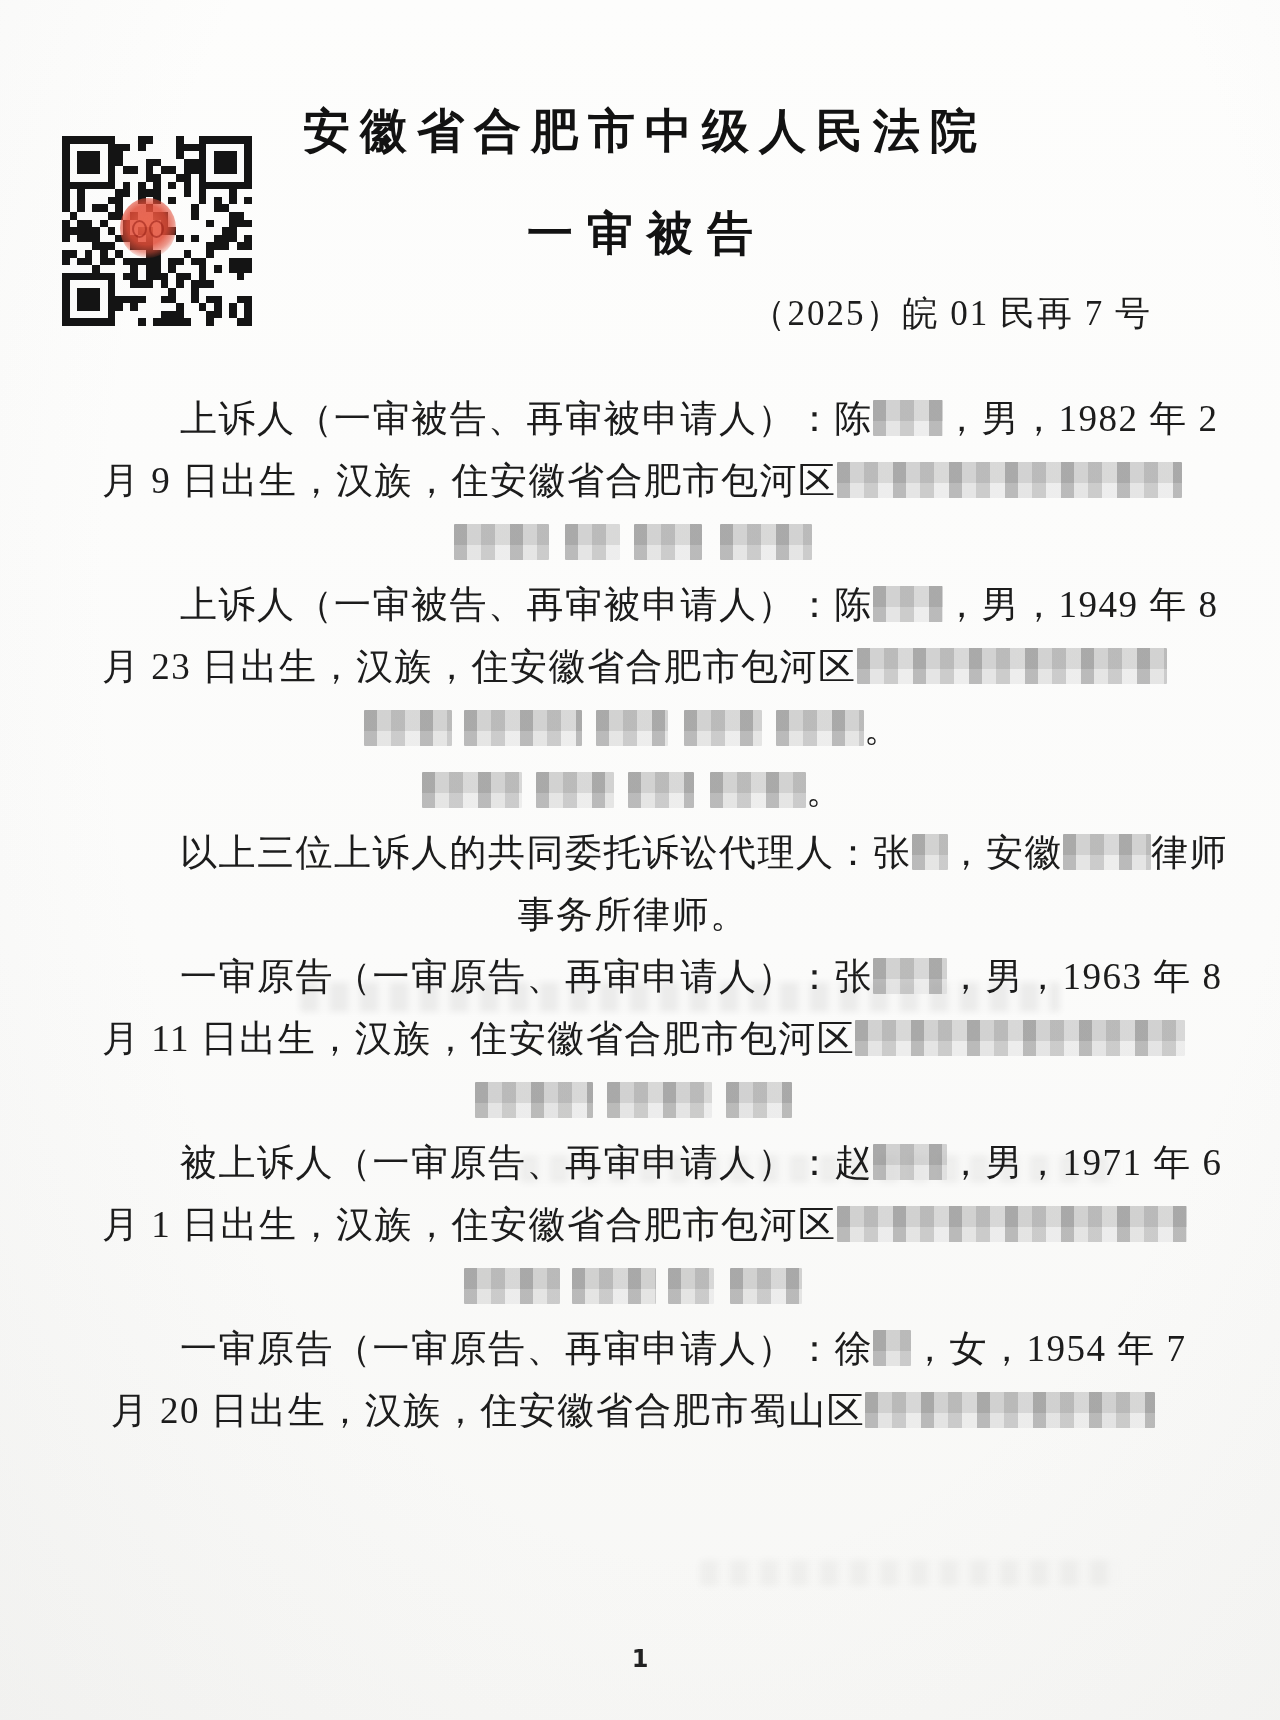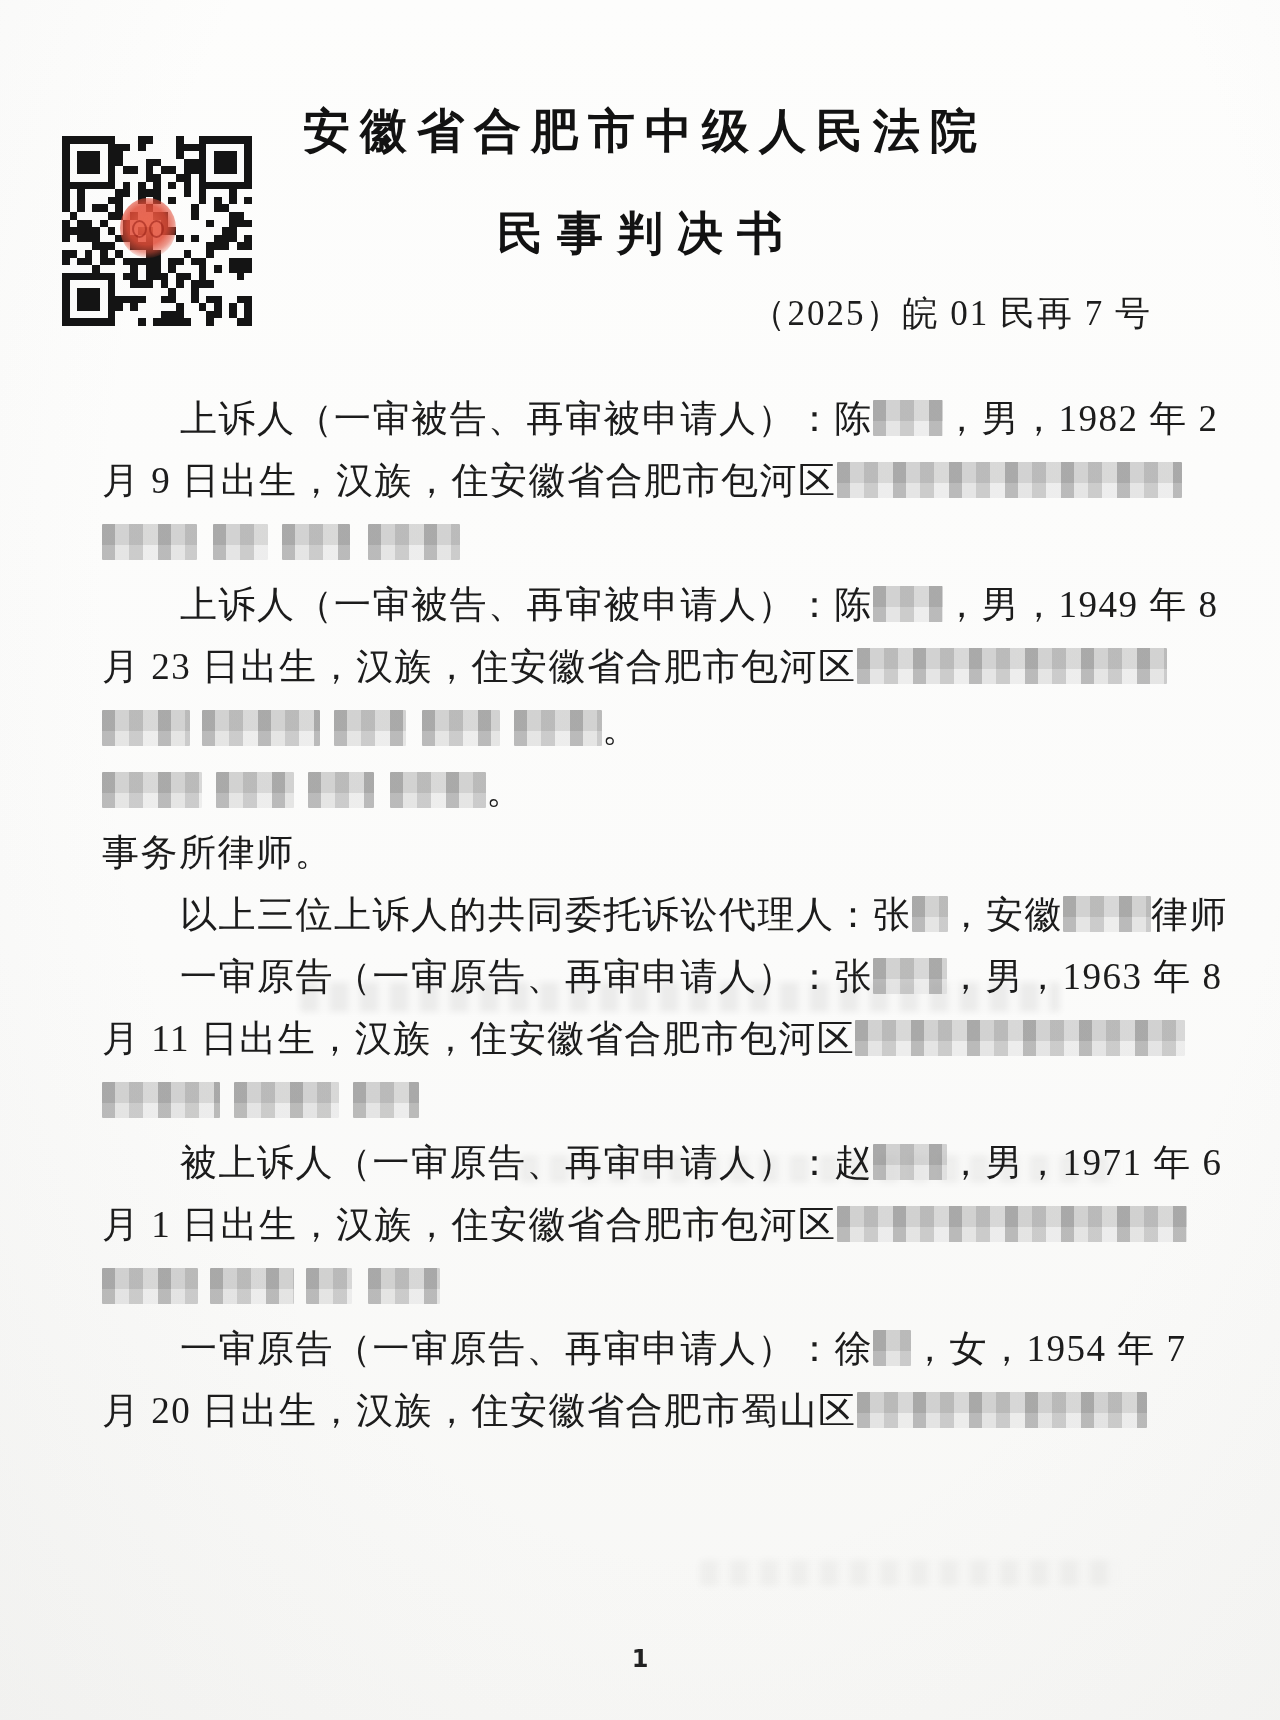--- a/index.html
+++ b/index.html
@@ -67,20 +67,21 @@
     font-size: 35px;
     letter-spacing: 2px;
     color: #1d1d1d;
   }
 
   
   .doc-body {
     position: absolute;
     left: 102px; top: 388px;
     width: 1062px;
+    text-align: center;
   }
   .para { margin: 0; }
   .line {
     height: 62px;
     line-height: 62px;
     font-size: 37px;
     letter-spacing: 1.5px;
     white-space: nowrap;
     color: #1c1c1c;
   }
@@ -445,21 +446,21 @@
         <rect x="24" y="24" width="1" height="1" fill="#141414"></rect>
       </svg>
     <div class="seal">
       <span class="dot d1"></span>
       <span class="dot d2"></span>
     </div>
   </div>
 
   <div class="title-block">
     <div class="court-name">安徽省合肥市中级人民法院</div>
-    <div class="doc-type">民事判决书</div>
+    <div class="doc-type">一审被告</div>
   </div>
 
   <div class="case-number">（2025）皖 01 民再 7 号</div>
 
   <div class="ghost g1"></div>
   <div class="ghost g2"></div>
   <div class="ghost g3"></div>
 
   <div class="doc-body">
       <div class="para">
@@ -469,22 +470,22 @@
       </div>
       <div class="para">
         <div class="line indent"><span class="txt">上诉人（一审被告、再审被申请人）：陈</span><span class="redact" style="width: 70px;"></span><span class="txt">，男，1949 年 8</span></div>
         <div class="line"><span class="txt">月 23 日出生，汉族，住安徽省合肥市包河区</span><span class="redact" style="width: 310px;"></span></div>
         <div class="line"><span class="redact" style="width: 88px;"></span><span class="gap" style="width: 12px;"></span><span class="redact" style="width: 118px;"></span><span class="gap" style="width: 14px;"></span><span class="redact" style="width: 72px;"></span><span class="gap" style="width: 16px;"></span><span class="redact" style="width: 78px;"></span><span class="gap" style="width: 14px;"></span><span class="redact" style="width: 88px;"></span><span class="txt">。</span></div>
       </div>
       <div class="para">
         <div class="line"><span class="redact" style="width: 100px;"></span><span class="gap" style="width: 14px;"></span><span class="redact" style="width: 78px;"></span><span class="gap" style="width: 14px;"></span><span class="redact" style="width: 66px;"></span><span class="gap" style="width: 16px;"></span><span class="redact" style="width: 96px;"></span><span class="txt">。</span></div>
       </div>
       <div class="para">
+        <div class="line indent"><span class="txt">以上三位上诉人的共同委托诉讼代理人：张</span><span class="redact" style="width: 36px;"></span><span class="txt">，安徽</span><span class="redact" style="width: 88px;"></span><span class="txt">律师</span></div>
         <div class="line"><span class="txt">事务所律师。</span></div>
-        <div class="line indent"><span class="txt">以上三位上诉人的共同委托诉讼代理人：张</span><span class="redact" style="width: 36px;"></span><span class="txt">，安徽</span><span class="redact" style="width: 88px;"></span><span class="txt">律师</span></div>
       </div>
       <div class="para">
         <div class="line indent"><span class="txt">一审原告（一审原告、再审申请人）：张</span><span class="redact" style="width: 74px;"></span><span class="txt">，男，1963 年 8</span></div>
         <div class="line"><span class="txt">月 11 日出生，汉族，住安徽省合肥市包河区</span><span class="redact" style="width: 330px;"></span></div>
         <div class="line"><span class="redact" style="width: 118px;"></span><span class="gap" style="width: 14px;"></span><span class="redact" style="width: 105px;"></span><span class="gap" style="width: 14px;"></span><span class="redact" style="width: 66px;"></span></div>
       </div>
       <div class="para">
         <div class="line indent"><span class="txt">被上诉人（一审原告、再审申请人）：赵</span><span class="redact" style="width: 74px;"></span><span class="txt">，男，1971 年 6</span></div>
         <div class="line"><span class="txt">月 1 日出生，汉族，住安徽省合肥市包河区</span><span class="redact" style="width: 350px;"></span></div>
         <div class="line"><span class="redact" style="width: 96px;"></span><span class="gap" style="width: 12px;"></span><span class="redact" style="width: 84px;"></span><span class="gap" style="width: 12px;"></span><span class="redact" style="width: 46px;"></span><span class="gap" style="width: 16px;"></span><span class="redact" style="width: 72px;"></span></div>

